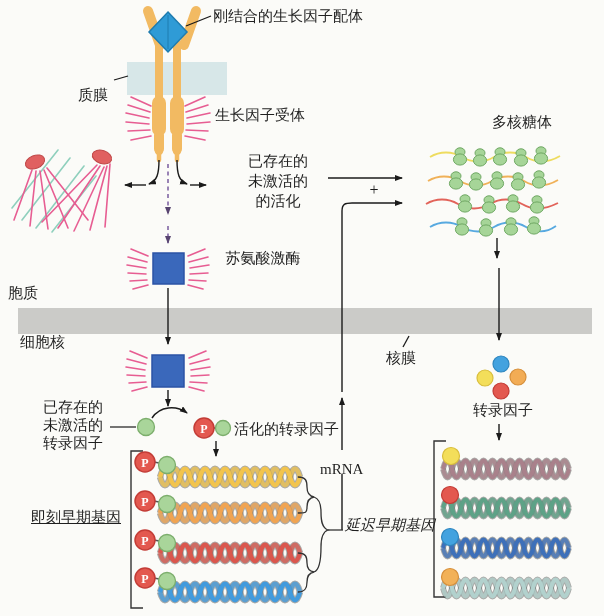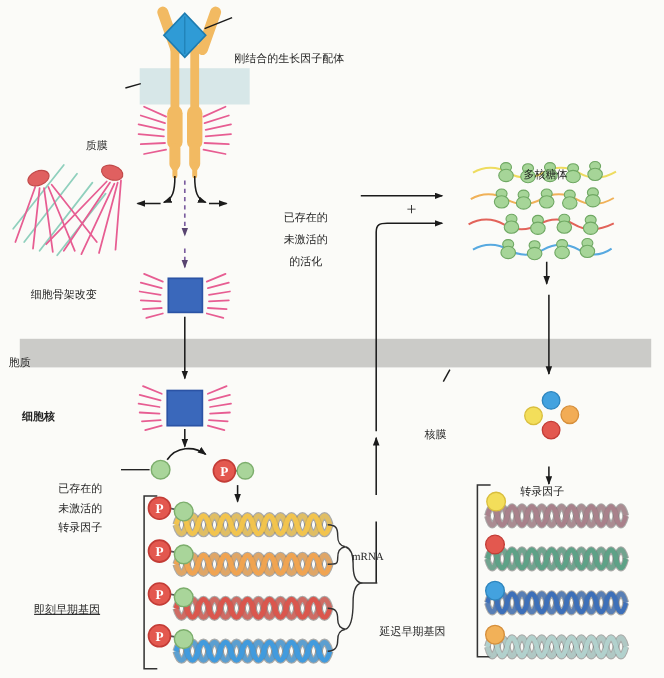--- a/index.html
+++ b/index.html
@@ -1,20 +1,20 @@
 <!DOCTYPE html>
 <html><head>
 <meta charset="utf-8">
 <style>
   html,body{margin:0;padding:0;}
   body{width:604px;height:616px;position:relative;background:#fbfbf8;
        font-family:"Liberation Serif","DejaVu Serif",serif;}
   #stage{position:absolute;inset:0;width:604px;height:616px;}
   svg{position:absolute;left:0;top:0;}
-  .lbl{position:absolute;font-size:10px;color:#1f1f1f;line-height:18px;white-space:nowrap;margin-top:38px;}
+  .lbl{position:absolute;font-size:15px;color:#1f1f1f;line-height:18px;white-space:nowrap;}
   .ctr{text-align:center;white-space:normal;}
   .lh20{line-height:20px;}
 </style>
 </head>
 <body>
 
 <div id="stage">
 
 <svg width="604" height="616" viewBox="0 0 604 616">
   <defs>
@@ -242,41 +242,43 @@
     <use href="#helix" x="443" y="588" transform="translate(443,588) scale(0.9,1) translate(-443,-588)" color="#B2D1CD"></use>
     <circle cx="451" cy="456" r="8.5" fill="#F3DE5A" stroke="#D9BE3D"></circle>
     <circle cx="450" cy="495" r="8.5" fill="#E3584F" stroke="#C33C36"></circle>
     <circle cx="450" cy="537" r="8.5" fill="#43A2DF" stroke="#2F86BE"></circle>
     <circle cx="450" cy="577" r="8.5" fill="#F2B158" stroke="#D68F3B"></circle>
   </g>
 </svg>
 
 <div class="lbl" style="left:213px;top:7px;">刚结合的生长因子配体</div>
 <div class="lbl" style="left:78px;top:86px;">质膜</div>
+<div class="lbl" style="left:215px;top:106px;">生长因子受体</div>
 
 <div class="lbl ctr lh20" style="left:243px;top:151px;width:70px;">
   <div>已存在的</div>
   <div>未激活的</div>
   <div>的活化</div>
 </div>
 
-<div class="lbl" style="left:28px;top:222px;">细胞骨架改变</div>
 
 <div class="lbl ctr lh20" style="left:208px;top:248px;width:110px;">
+  <div>苏氨酸激酶</div>
 </div>
 
 <div class="lbl" style="left:8px;top:284px;">胞质</div>
-<div class="lbl" style="left:20px;top:333px;font-weight:bold;">细胞核</div>
+<div class="lbl" style="left:20px;top:333px;">细胞核</div>
 <div class="lbl" style="left:386px;top:349px;text-align:right;">核膜</div>
-<div class="lbl" style="left:476px;top:113px;">多核糖体</div>
+<div class="lbl" style="left:492px;top:113px;">多核糖体</div>
 
 <div class="lbl ctr" style="left:38px;top:398px;width:70px;">
   <div>已存在的</div>
   <div>未激活的</div>
   <div>转录因子</div>
 </div>
 
+<div class="lbl" style="left:234px;top:420px;">活化的转录因子</div>
 <div class="lbl" style="left:320px;top:460px;">mRNA</div>
 <div class="lbl" style="left:31px;top:508px;text-decoration:underline;">即刻早期基因</div>
-<div class="lbl" style="left:345px;top:528px;">延迟早期基因</div>
+<div class="lbl" style="left:345px;top:516px;font-style:italic;">延迟早期基因</div>
 <div class="lbl" style="left:473px;top:401px;">转录因子</div>
 
 </div>
 
 </body></html>

